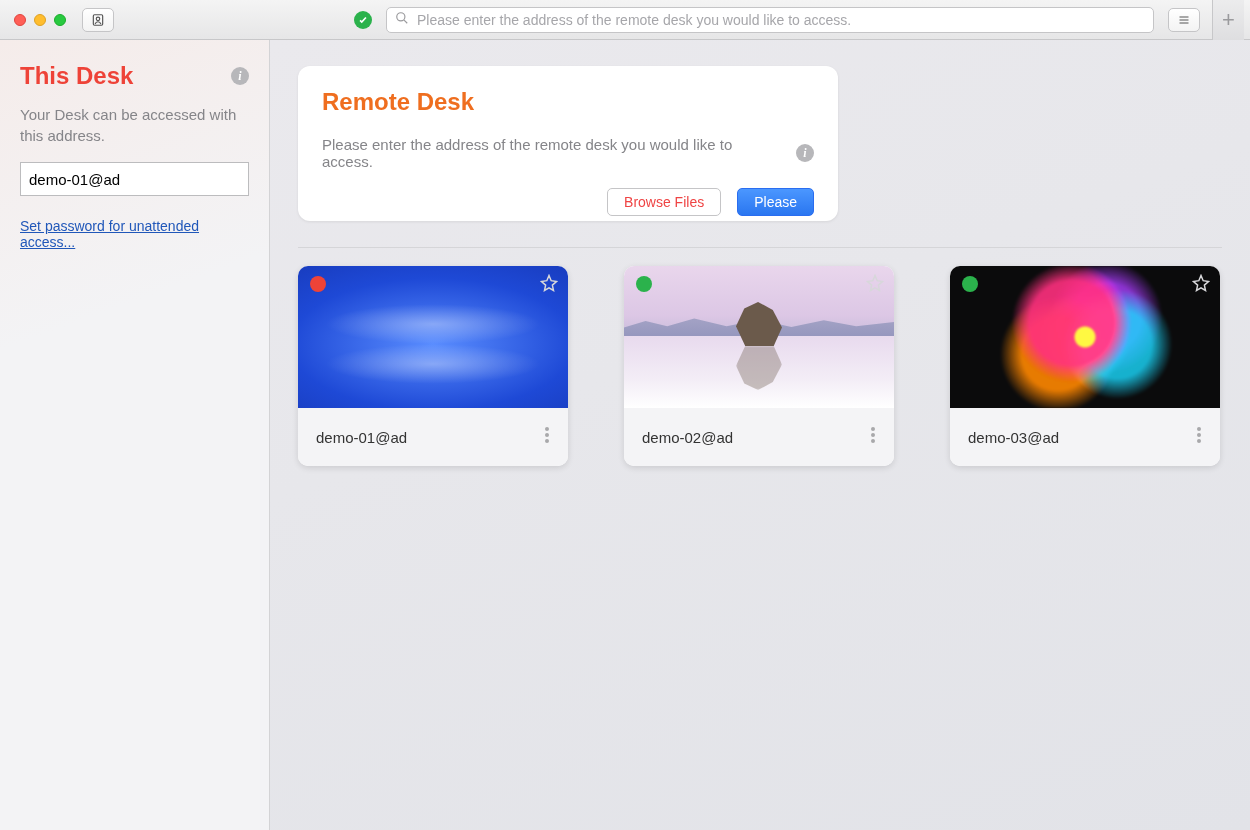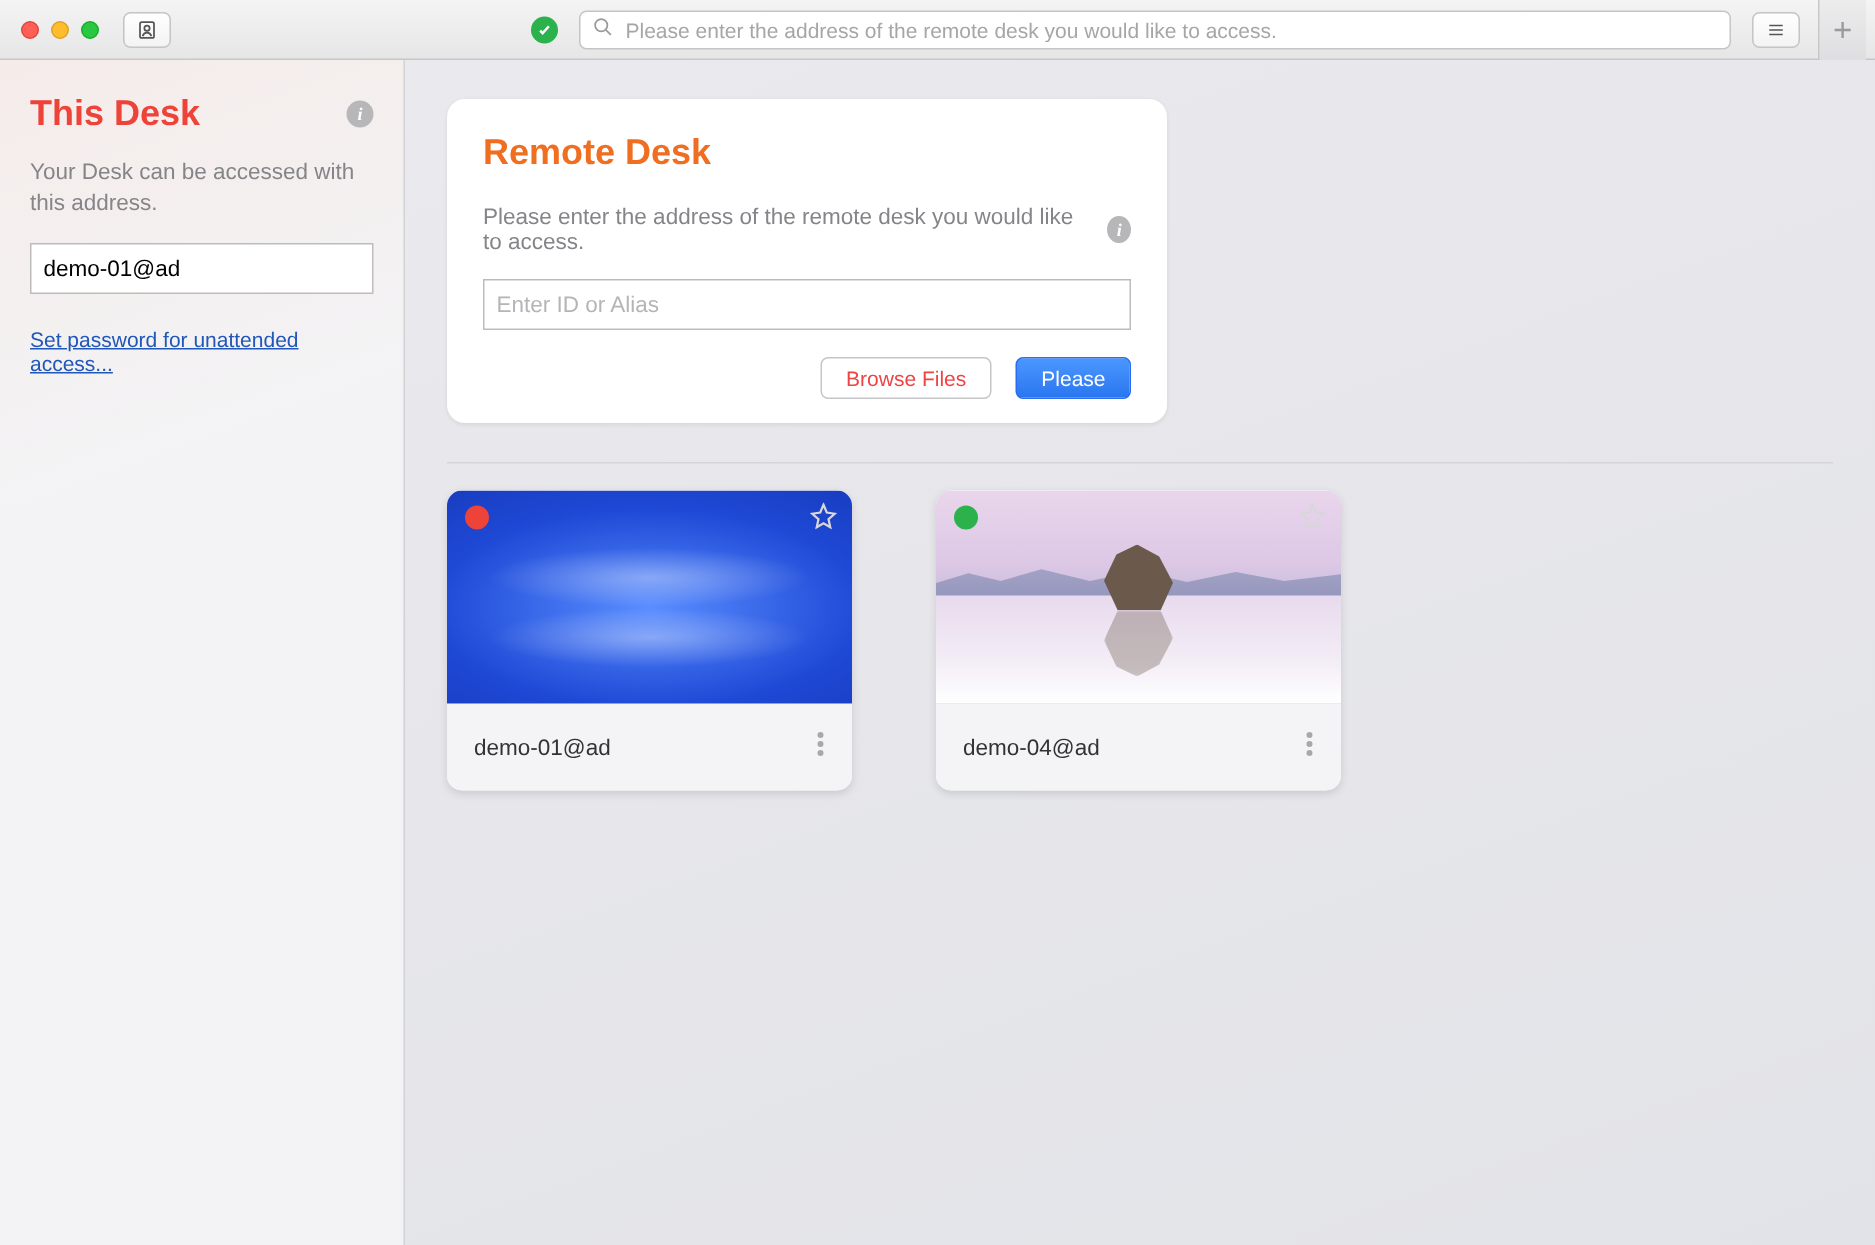--- a/index.html
+++ b/index.html
@@ -119,22 +119,22 @@
     flex:1;
     background: linear-gradient(160deg, #eae9ed 0%, #e7e7eb 40%, #e2e3e8 100%);
     padding: 26px 28px;
     overflow:auto;
   }
 
   
   .card {
     background:#fff; border-radius:12px;
     box-shadow: 0 1px 3px rgba(0,0,0,.08);
-    padding: 22px 24px 16px 24px;
-    width: 480px;
+    padding: 22px 24px 5px 24px;
+    width: 540px;
   }
   .card-title { color: var(--accent-orange); font-size:24px; font-weight:700; }
   .card-desc-row { display:flex; align-items:center; gap:10px; margin-top:20px; }
   .card-desc { color:#858589; font-size:15px; }
   .rd-input {
     margin-top:16px;
     width:100%; height:34px;
     border:1px solid #bcbcbe; background:#fff;
     padding:0 8px; font-size:15px;
   }
@@ -296,21 +296,20 @@
   </aside>
 
   <main class="main">
 
     <section class="card">
       <div class="card-title">Remote Desk</div>
       <div class="card-desc-row">
         <div class="card-desc">Please enter the address of the remote desk you would like to access.</div>
         <span class="info-i">i</span>
       </div>
-      <input class="rd-input" type="text" placeholder="Enter ID or Alias" style="">
       <div class="card-actions">
         <div class="btn btn-white">Browse Files</div>
         <div class="btn btn-blue">Please</div>
       </div>
     </section>
 
     <div class="divider"></div>
 
 
     <div class="sessions">
@@ -343,27 +342,48 @@
           <div class="rock"></div>
           <div class="rock-ref"></div>
           <div class="status-dot" style="background:#2bb24c"></div>
           <span class="star">
             <svg width="18" height="18" viewBox="0 0 24 24" fill="none" stroke="#d7d7da" stroke-width="2">
                 <path d="M12 2l2.9 6.9L22 10l-5.5 4.8L18 22l-6-3.6L6 22l1.5-7.2L2 10l7.1-1.1z"></path>
               </svg>
           </span>
         </div>
         <div class="sess-footer">
-          <span>demo-04@ad</span>
+          <span>demo-02@ad</span>
           <span class="kebab">
             <svg width="6" height="18" viewBox="0 0 6 18" fill="#a8a8ab">
                 <circle cx="3" cy="3" r="2"></circle>
                 <circle cx="3" cy="9" r="2"></circle>
                 <circle cx="3" cy="15" r="2"></circle>
               </svg>
           </span>
         </div>
       </div>
 
+      <div class="sess">
+        <div class="thumb t2">
+          <div class="burst"></div>
+          <div class="status-dot" style="background:#2bb24c"></div>
+          <span class="star">
+            <svg width="18" height="18" viewBox="0 0 24 24" fill="none" stroke="#d7d7da" stroke-width="2">
+                <path d="M12 2l2.9 6.9L22 10l-5.5 4.8L18 22l-6-3.6L6 22l1.5-7.2L2 10l7.1-1.1z"></path>
+              </svg>
+          </span>
+        </div>
+        <div class="sess-footer">
+          <span>demo-03@ad</span>
+          <span class="kebab">
+            <svg width="6" height="18" viewBox="0 0 6 18" fill="#a8a8ab">
+                <circle cx="3" cy="3" r="2"></circle>
+                <circle cx="3" cy="9" r="2"></circle>
+                <circle cx="3" cy="15" r="2"></circle>
+              </svg>
+          </span>
+        </div>
+      </div>
 
     </div>
   </main>
 </div>
 
 </body></html>

